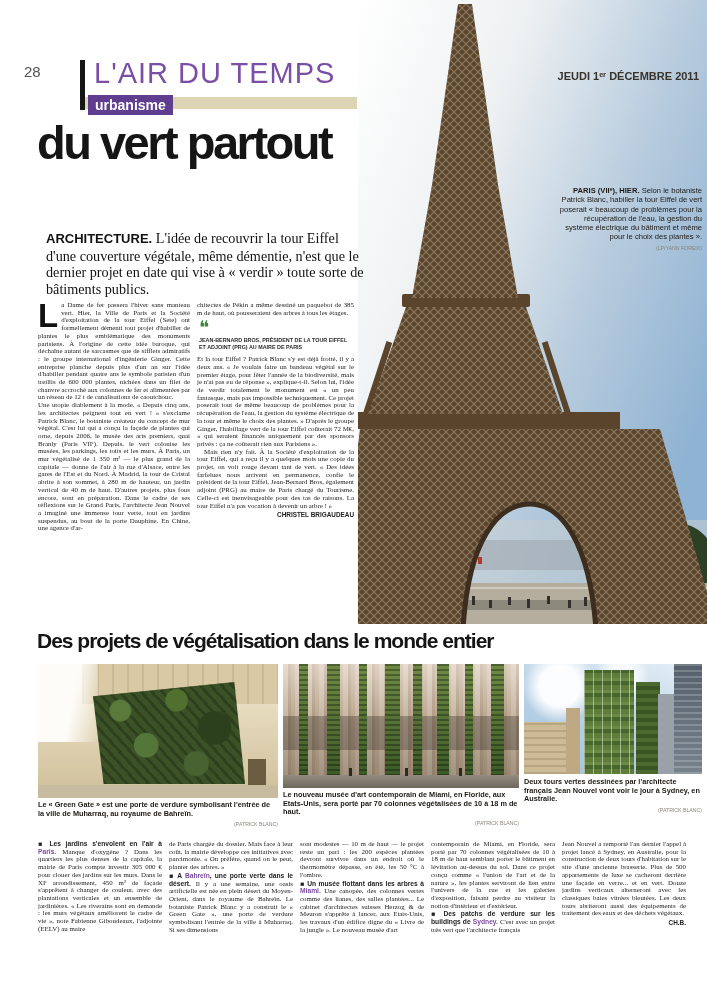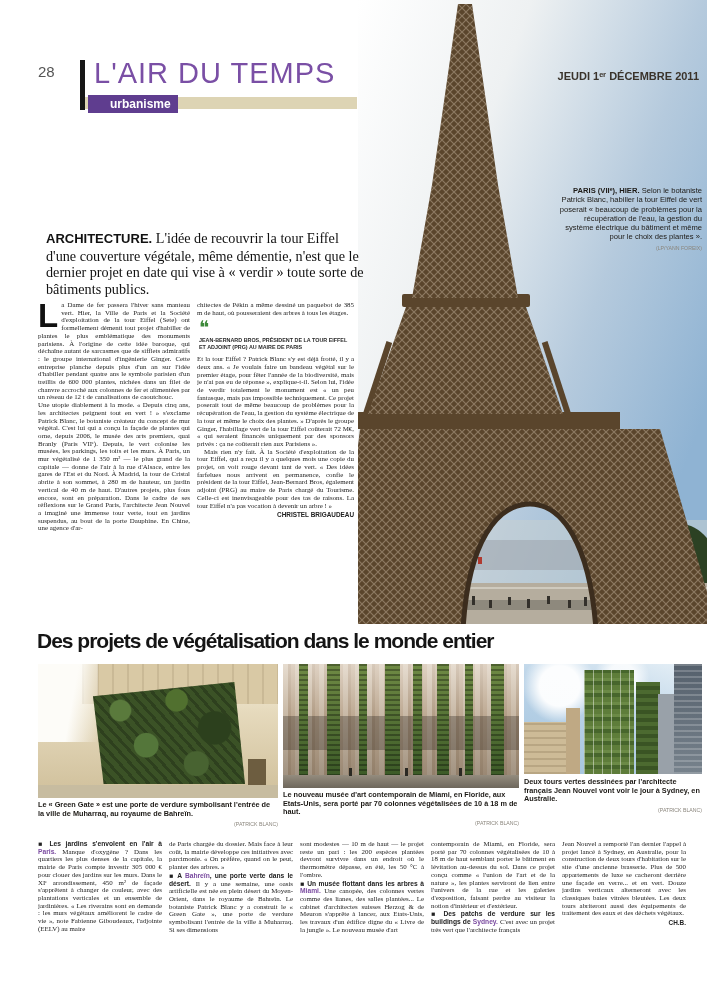--- a/index.html
+++ b/index.html
@@ -2,27 +2,27 @@
 <html lang="fr"><head>
 <meta charset="utf-8">
 <style>
   html,body{margin:0;padding:0;background:#fff;}
   .page{position:relative;width:707px;height:1000px;background:#fff;overflow:hidden;
         font-family:"Liberation Serif","DejaVu Serif",serif;color:#222;}
   .abs{position:absolute;}
   .sans{font-family:"Liberation Sans","DejaVu Sans",sans-serif;}
 
   
-  .page-num{left:38px;top:63px;font-size:15px;color:#555;z-index:3;}
+  .page-num{left:24px;top:63px;font-size:15px;color:#555;z-index:3;}
   .hdr-bar{left:80px;top:60px;width:5px;height:50px;background:#161616;z-index:3;}
   .section-title{left:94px;top:57px;font-size:29px;letter-spacing:1px;color:#7a4fa5;z-index:3;}
   .hdr-date{right:8px;top:70px;font-size:11px;font-weight:bold;color:#3a332b;z-index:3;}
   .rubric-band{left:85px;top:97px;width:272px;height:12px;background:#ddd4b4;z-index:2;}
-  .rubric-tag{left:88px;top:95px;background:#5f3d8f;color:#fff;font-size:12px;font-weight:bold;
-              padding:2px 7px 2px 22px;z-index:3;}
+  .rubric-tag{left:88px;top:95px;background:#5f3d8f;color:#fff;font-size:14px;font-weight:bold;
+              padding:2px 7px 2px 7px;z-index:3;}
 
   
   .headline{left:37px;top:118px;width:325px;font-weight:bold;font-size:47px;line-height:49px;
             letter-spacing:-2.5px;color:#151515;z-index:2;}
   .standfirst{left:38px;top:230px;width:320px;font-size:14.2px;line-height:16.6px;color:#111;z-index:2;margin-left:8px;}
   .kicker{font-family:"Liberation Sans",sans-serif;font-weight:bold;font-size:13px;color:#111;}
   .acol{top:301px;height:326px;overflow:hidden;font-size:6.9px;line-height:7.7px;text-align:justify;z-index:2;}
   .acol1{left:38px;width:152px;}
   .acol2{left:197px;width:157px;}
   .bp{margin:0;}
@@ -177,20 +177,21 @@
       </g>
       <path d="M105,630 C110,540 140,504 172,504 C204,504 232,544 238,630" fill="none" stroke="#3c2d1e" stroke-width="5"></path>
     </svg>
   </div>
   <div class="abs eiffel-caption">
     <span class="cap-lead">PARIS (VIIᵉ), HIER.</span><span> Selon le botaniste Patrick Blanc, habiller la tour Eiffel de vert poserait « beaucoup de problèmes pour la récupération de l'eau, la gestion du système électrique du bâtiment et même pour le choix des plantes ».</span>
     <span class="cap-credit">(LP/YANN FOREIX)</span>
   </div>
 
   <div class="abs headline sans">
+    <div>du vert partout</div>
   </div>
   <div class="abs standfirst">
     <span class="kicker">ARCHITECTURE.</span><span> L'idée de recouvrir la tour Eiffel d'une couverture végétale, même démentie, n'est que le dernier projet en date qui vise à « verdir » toute sorte de bâtiments publics.</span>
   </div>
 
   <div class="abs acol acol1">
     <p class="bp"><span class="dropcap">L</span><span>a Dame de fer passera l'hiver sans manteau vert. Hier, la Ville de Paris et la Société d'exploitation de la tour Eiffel (Sete) ont formellement démenti tout projet d'habiller de plantes le plus emblématique des monuments parisiens. À l'origine de cette idée baroque, qui déchaîne autant de sarcasmes que de sifflets admiratifs : le groupe international d'ingénierie Ginger. Cette entreprise planche depuis plus d'un an sur l'idée d'habiller pendant quatre ans le symbole parisien d'un treillis de 600 000 plantes, nichées dans un filet de chanvre accroché aux colonnes de fer et alimentées par un réseau de 12 t de canalisations de caoutchouc.</span></p>
     <p class="bp">Une utopie diablement à la mode. « Depuis cinq ans, les architectes peignent tout en vert ! » s'exclame Patrick Blanc, le botaniste créateur du concept de mur végétal. C'est lui qui a conçu la façade de plantes qui orne, depuis 2006, le musée des arts premiers, quai Branly (Paris VIIᵉ). Depuis, le vert colonise les musées, les parkings, les toits et les murs. À Paris, un mur végétalisé de 1 350 m² — le plus grand de la capitale — donne de l'air à la rue d'Alsace, entre les gares de l'Est et du Nord. À Madrid, la tour de Cristal abrite à son sommet, à 280 m de hauteur, un jardin vertical de 40 m de haut. D'autres projets, plus fous encore, sont en préparation. Dans le cadre de ses réflexions sur le Grand Paris, l'architecte Jean Nouvel a imaginé une immense tour verte, tout en jardins suspendus, au bout de la porte Dauphine. En Chine, une agence d'ar-</p>
   </div>
 

